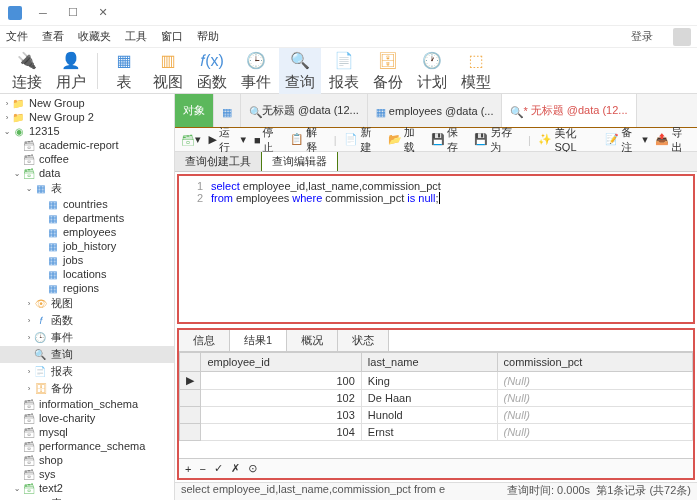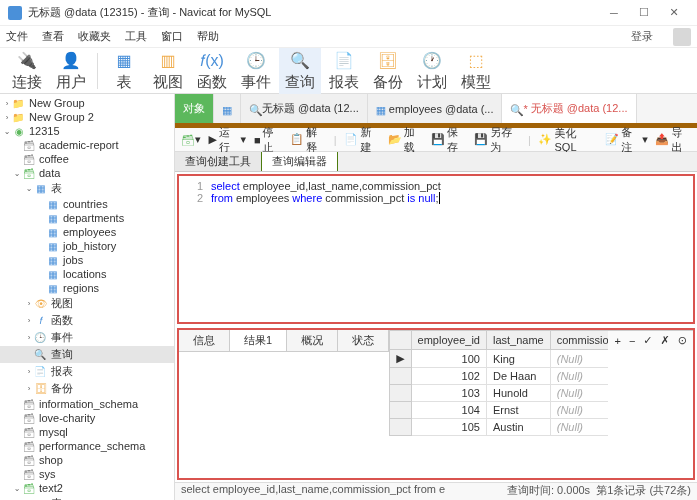--- a/index.html
+++ b/index.html
@@ -18,58 +18,57 @@
 .tbtn .lbl{font-size:15px;margin-top:1px;color:#444}
 .tsep{width:1px;height:36px;background:#ddd;margin:0 3px}
 .main{display:flex;height:406px}
 .sidebar{width:175px;border-right:1px solid #ddd;overflow:auto;padding:2px 0}
 .tree-item{display:flex;align-items:center;padding:1px 2px;cursor:pointer;white-space:nowrap}
 .tree-item.sel{background:#e5e5e5}
 .tree-item .arrow{width:10px;font-size:8px;color:#666;text-align:center}
 .tree-item .ticon{width:14px;height:12px;margin-right:3px;display:inline-flex;align-items:center;justify-content:center;font-size:10px}
 .indent1{padding-left:12px}.indent2{padding-left:24px}.indent3{padding-left:36px}
 .content{flex:1;display:flex;flex-direction:column;overflow:hidden}
-.tabs{height:34px;display:flex;background:#f5f5f5;border-bottom:5px solid #a16207}
+.tabs{height:34px;display:flex;background:#f5f5f5;border-bottom:1px solid #a16207}
 .tab{padding:3px 8px;border-right:1px solid #ddd;display:flex;align-items:center;gap:3px;cursor:pointer;background:#f0f0f0;font-size:10px}
 .tab.active{background:#5cb85c;color:#fff}
 .tab.qactive{background:#fff;color:#d9534f}
 .tab .ti{width:10px;height:10px}
 .subtoolbar{height:24px;display:flex;align-items:center;padding:2px 6px;gap:8px;border-bottom:1px solid #ddd;background:#fafafa;font-size:10px}
 .subtoolbar .sbtn{display:flex;align-items:center;gap:2px;cursor:pointer;color:#333}
 .subtoolbar .si{width:12px;height:12px;display:inline-block}
 .qtabs{height:20px;display:flex;background:#f0f0f0;border-bottom:1px solid #ccc}
 .qtab{padding:2px 10px;background:#e8e8e8;border-right:1px solid #4d7c0f;cursor:pointer}
 .qtab.active{background:#fff}
 .editor{border:2px solid #d9534f;margin:2px;padding:4px;font-family:Consolas,monospace;font-size:12px;height:150px;background:#fff}
 .editor .line{display:flex}
 .editor .lnum{width:20px;text-align:right;color:#999;margin-right:8px}
 .editor .code{color:#333}
 .kw{color:#0000ff}
-.results{border:2px solid #d9534f;margin:2px;flex:1;display:flex;flex-direction:row;overflow:hidden}
+.results{border:2px solid #d9534f;margin:2px;flex:1;display:flex;flex-direction:column;overflow:hidden}
 .rtabs{height:22px;display:flex;border-bottom:1px solid #ccc}
 .rtab{padding:3px 14px;border-right:1px solid #ccc;cursor:pointer;background:#f5f5f5}
 .rtab.active{background:#fff}
 .grid{flex:1;overflow:auto}
 .grid table{border-collapse:collapse;width:100%}
 .grid th{background:#f0f0f0;border:1px solid #ccc;padding:3px 6px;text-align:left;font-weight:normal}
 .grid td{border:1px solid #e0e0e0;padding:2px 6px}
 .grid td.num{text-align:right}
 .grid td.null{color:#aaa;font-style:italic}
 .grid .rowh{width:16px;background:#f0f0f0;border:1px solid #ccc}
 .gridfoot{height:20px;display:flex;align-items:center;padding:0 6px;gap:8px;border-top:1px solid #ccc;background:#fafafa;font-size:12px}
 .statusbar{height:18px;border-top:1px solid #ddd;display:flex;align-items:flex-start;padding:0 6px;font-size:10px;color:#555;background:#f8f8f8}
 .statusbar .sr{margin-left:auto}
 .c-green{color:#5cb85c}.c-blue{color:#4a90d9}.c-orange{color:#f0ad4e}.c-gray{color:#888}
 </style>
 </head>
 <body>
 
 <div class="titlebar">
   <span class="icon"></span>
-  <span class="title">无标题 @data (12315) - 查询 - Navicat for MySQL</span>
   <span class="wbtn">─</span>
   <span class="wbtn">☐</span>
   <span class="wbtn">✕</span>
 </div>
 
 <div class="menubar">
   <span>文件</span>
   <span>查看</span>
   <span>收藏夹</span>
   <span>工具</span>
@@ -360,26 +359,20 @@
                 <td class="num">103</td>
                 <td>Hunold</td>
                 <td class="null">(Null)</td>
               </tr>
           <tr>
                 <td class="rowh"></td>
                 <td class="num">104</td>
                 <td>Ernst</td>
                 <td class="null">(Null)</td>
               </tr>
-          <tr>
-                <td class="rowh"></td>
-                <td class="num">105</td>
-                <td>Austin</td>
-                <td class="null">(Null)</td>
-              </tr>
 
         </tbody>
           </table>
       </div>
       <div class="gridfoot">
         <span>+</span>
         <span>−</span>
         <span>✓</span>
         <span>✗</span>
         <span>⊙</span>

